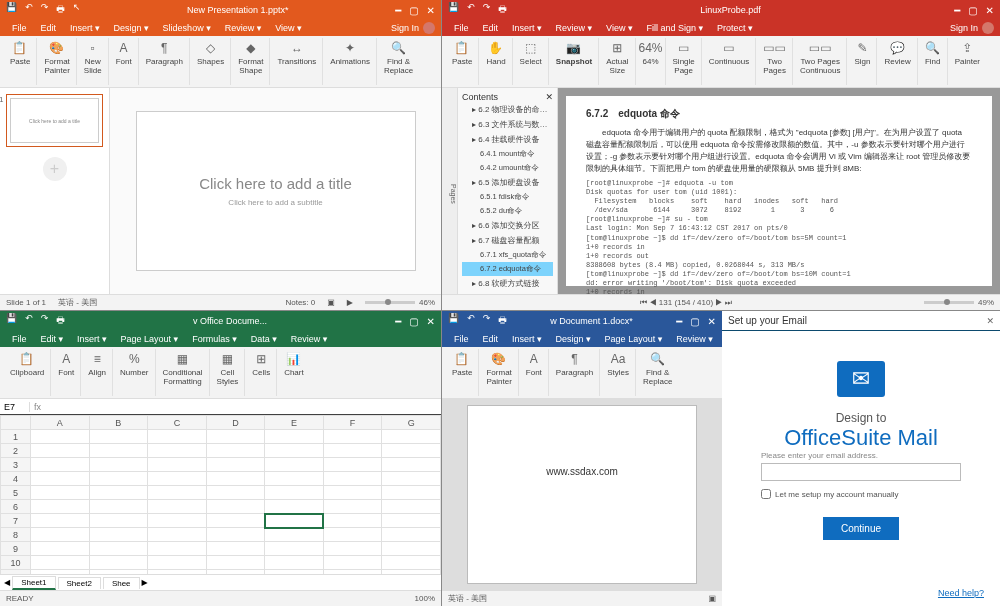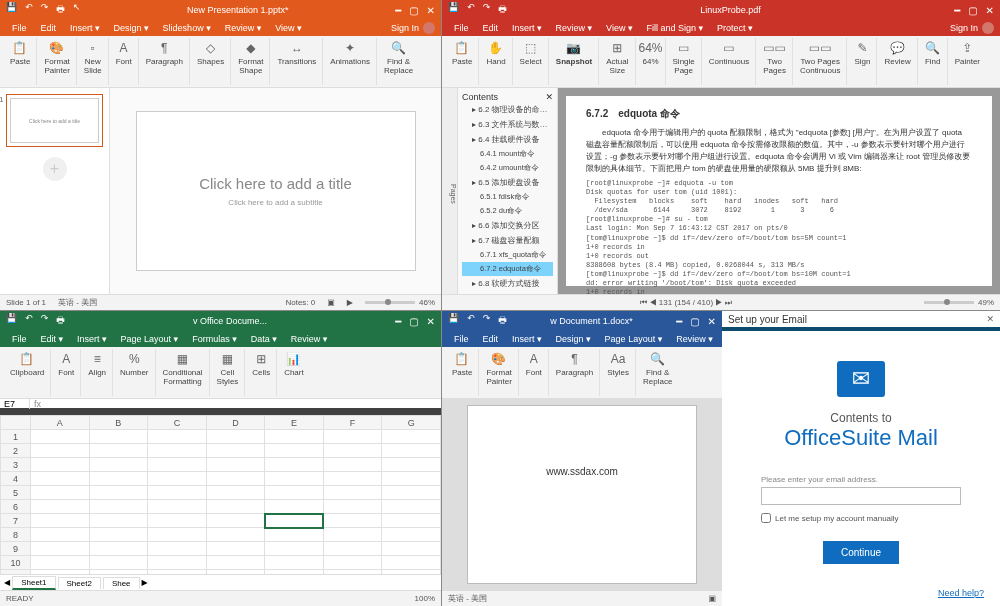--- a/index.html
+++ b/index.html
@@ -5,21 +5,21 @@
 * { margin: 0; padding: 0; box-sizing: border-box; font-family: "Segoe UI", Arial, sans-serif; }
 body { width: 1000px; height: 606px; display: grid; grid-template-columns: 441px 1fr; grid-template-rows: 310px 1fr; background: #888; gap: 1px; overflow: hidden; }
 .app { background: #fff; display: flex; flex-direction: column; overflow: hidden; position: relative; }
 
 
 .titlebar { height: 20px; display: flex; align-items: center; padding: 0 6px; color: #fff; font-size: 9px; }
 .titlebar.orange { background: #E2591E; }
 .titlebar.red { background: #CA3327; }
 .titlebar.green { background: #217346; }
 .titlebar.blue { background: #2A579A; }
-.titlebar.white { background: #fff; color: #333; border-bottom: 4px solid #0c4a6e; }
+.titlebar.white { background: #fff; color: #333; border-bottom: 1px solid #0c4a6e; }
 .tb-icons { display: flex; gap: 8px; }
 .tb-icons span { font-size: 9px; cursor: pointer; }
 .tb-title { flex: 1; text-align: center; font-size: 9px; }
 .tb-wctrl { display: flex; gap: 8px; }
 .tb-wctrl span { font-size: 10px; cursor: pointer; }
 
 
 .menubar { height: 16px; display: flex; align-items: center; padding: 0 6px; font-size: 9px; gap: 2px;}
 .menubar.orange { background: #E2591E; color: #fff; }
 .menubar.red { background: #CA3327; color: #fff; }
@@ -65,21 +65,21 @@
 .toc-item.sub { padding-left: 18px; font-size: 7.5px;}
 .toc-item.selected { background: #7dd3fc; }
 .pdf-page { flex: 1; background: #999; padding: 8px; overflow: hidden;}
 .pdf-paper { background: #fff; padding: 10px 20px; font-size: 8px; color: #333; line-height:1.5; height:100%;}
 .pdf-paper h4 { font-size: 10px; margin-bottom: 6px; }
 .pdf-paper pre { font-family: "Courier New", monospace; font-size: 7px; color: #555; line-height:1.3; margin-top:4px;}
 .pdf-statusbar { height:16px; background:#f3f3f3; border-top:1px solid #ddd; display:flex; align-items:center; justify-content:space-between; padding:0 6px; font-size:8px; color:#555;}
 
 
 .excel-body { flex:1; display:flex; flex-direction:column; background:#fff; overflow:hidden;}
-.formula-bar { height:16px; border-bottom:7px solid #404040; display:flex; align-items:center; font-size:9px;}
+.formula-bar { height:16px; border-bottom:1px solid #404040; display:flex; align-items:center; font-size:9px;}
 .name-box { width:30px; border-right:1px solid #ddd; padding:0 4px;}
 .fx { padding: 0 4px; color:#888;}
 .grid { flex:1; overflow:hidden;}
 .grid table { border-collapse:collapse; width:100%; font-size:9px;}
 .grid th, .grid td { border:1px solid #e0e0e0; height:14px; text-align:center; color:#555; min-width:30px;}
 .grid th { background:#f5f5f5; font-weight:normal;}
 .grid .rowh { background:#f5f5f5; width:20px;}
 .grid td.selected { outline: 2px solid #217346; outline-offset: -1px;}
 .sheet-tabs { height:16px; border-top:1px solid #ddd; display:flex; align-items:center; font-size:8px; padding:0 4px; gap:2px;}
 .sheet-tab { padding:1px 8px; border:1px solid #ddd; border-bottom:none; background:#fff; cursor:pointer;}
@@ -88,21 +88,21 @@
 
 .word-body { flex:1; background:#ddd; display:flex; justify-content:center; padding:6px; overflow:hidden;}
 .word-page { width:230px; background:#fff; border:1px solid #bbb; padding:60px 20px; text-align:center;}
 .word-page .line1 { font-size:12px; color:#333; margin-bottom:10px;}
 .word-page .line2 { font-size:10px; color:#333;}
 
 
 .mail-body { flex:1; background:#fff; display:flex; flex-direction:column; align-items:center; padding:30px 40px 10px; position:relative;}
 .mail-icon { width:48px; height:36px; background:#0F6CBF; display:flex; align-items:center; justify-content:center; color:#fff; font-size:22px; border-radius:3px; margin-bottom:14px;}
 .mail-welcome { font-size:12px; color:#555; }
-.mail-product { font-size:22px; color:#0F6CBF; margin-bottom:24px;}
+.mail-product { font-size:22px; color:#0F6CBF; }
 .mail-form { width:200px; font-size:9px; color:#555;}
 .mail-form label { display:block; margin-bottom:3px; font-size:8px; color:#888;}
 .mail-form input[type=text]{ width:100%; height:18px; border:1px solid #bbb; margin-bottom:8px; padding:0 4px; font-size:9px;}
 .mail-checkbox { display:flex; align-items:center; gap:4px; font-size:8px; color:#555; margin-bottom:18px;}
 .mail-checkbox input{ width:10px; height:10px;}
 .mail-continue { background:#0F6CBF; color:#fff; border:none; padding:6px 18px; font-size:10px; margin:0 auto; display:block; cursor:pointer;}
 .mail-help { position:absolute; bottom:8px; right:16px; font-size:9px; color:#0F6CBF; text-decoration:underline; cursor:pointer;}
 </style>
 </head>
 <body>
@@ -659,21 +659,21 @@
   </div>
 
   <div class="app">
     <div class="titlebar white">
       <span style="font-size:10px;">Set up your Email</span>
       <span class="spacer" style="flex:1;"></span>
       <span style="color:#666;">✕</span>
     </div>
     <div class="mail-body">
       <div class="mail-icon">✉</div>
-      <div class="mail-welcome">Contents to</div>
+      <div class="mail-welcome">Design to</div>
       <div class="mail-product">OfficeSuite Mail</div>
       <div class="mail-form">
         <label>Please enter your email address.</label>
         <input type="text" style="">
         <div class="mail-checkbox">
           <input type="checkbox" style="">
           <span>Let me setup my account manually</span>
         </div>
         <button class="mail-continue">Continue</button>
       </div>

